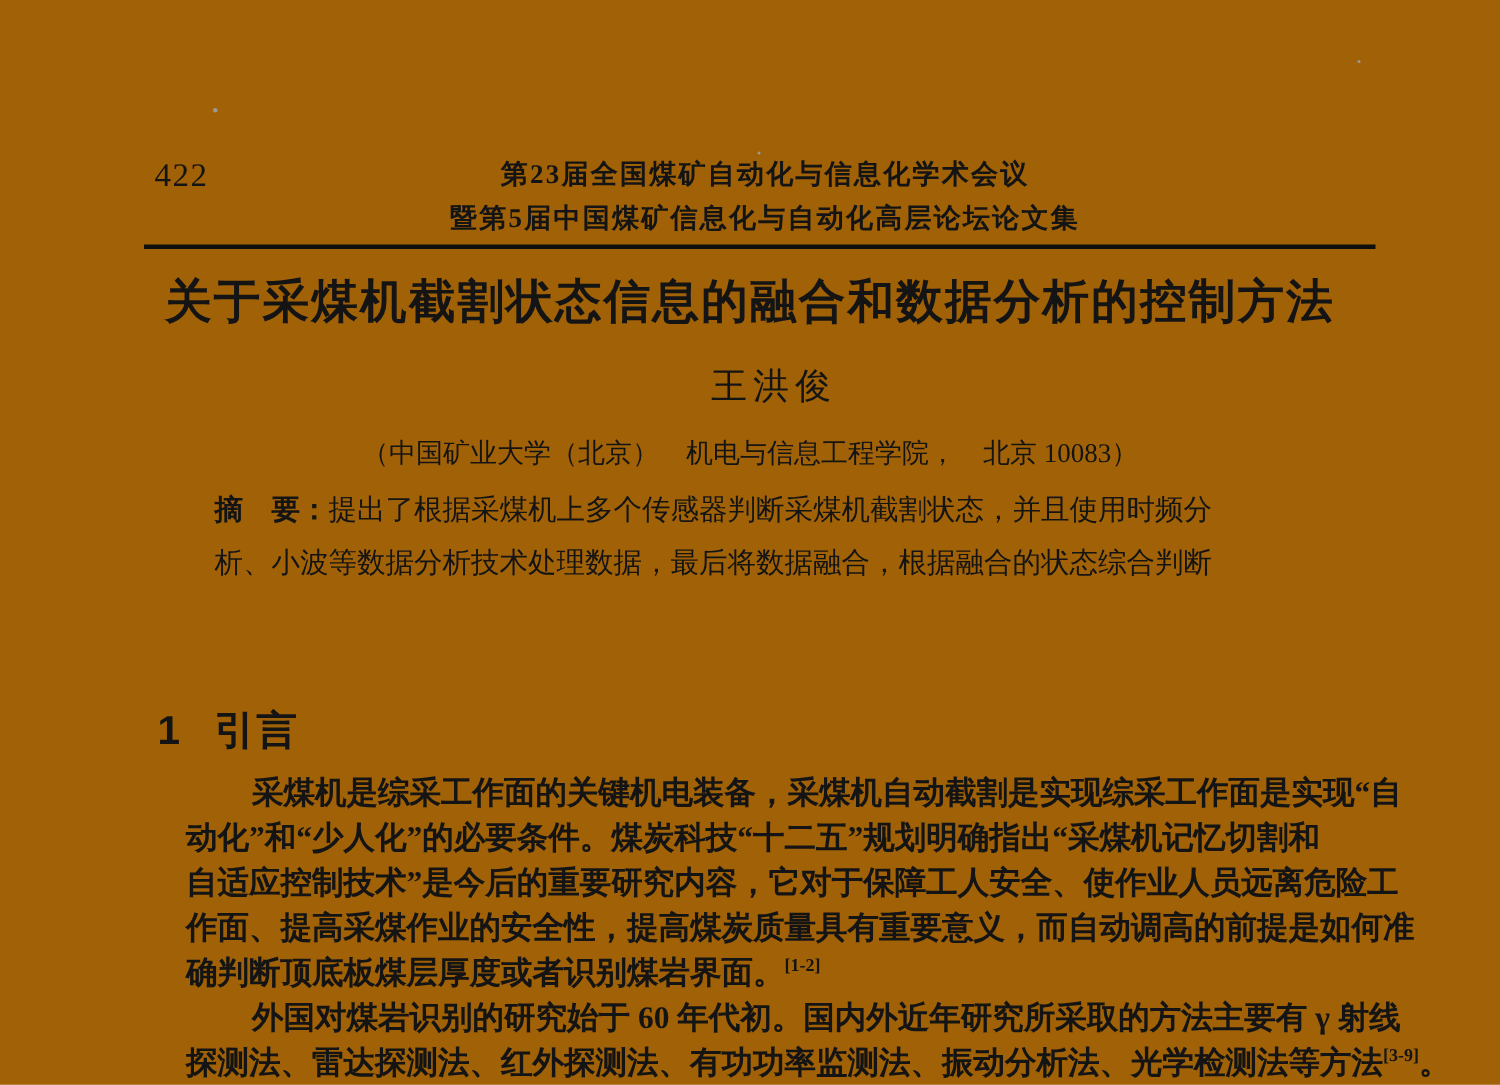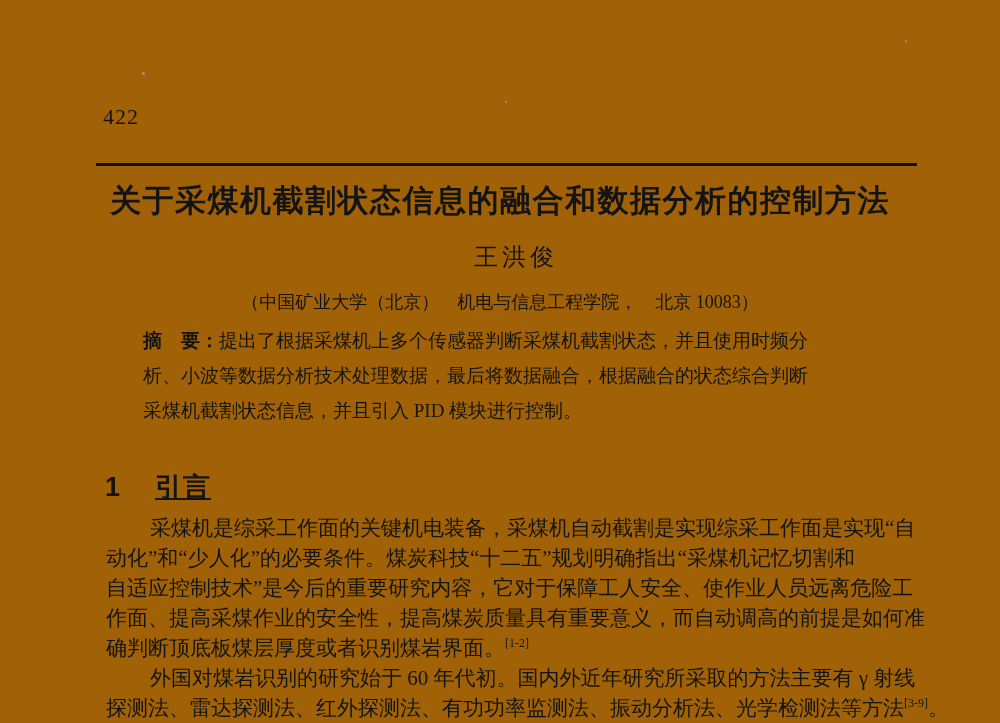--- a/index.html
+++ b/index.html
@@ -35,56 +35,59 @@
   .b-label{
     font-family:"Liberation Sans","DejaVu Sans",sans-serif;
     font-weight:bold;
   }
   
   .section-heading{
     left:105px;top:469px;
     font-family:"Liberation Sans","DejaVu Sans",sans-serif;
     font-weight:bold;font-size:27px;letter-spacing:1px;
   }
-  .section-title{margin-left:34px;text-decoration:underline;}
+  .section-title{margin-left:22px;}
   
-  .body-text{left:106px;top:513px;width:824px;font-size:21px;line-height:30px;}
+  .body-text{left:124px;top:513px;width:824px;font-size:21px;line-height:30px;font-weight:bold;}
   .line{white-space:nowrap;height:30px;}
   .indent{text-indent:44px;}
   sup{font-size:12px;line-height:0;vertical-align:super;letter-spacing:0;}
   
   .speck{position:absolute;background:#9a9a94;border-radius:50%;}
   .s1{left:142px;top:72px;width:3px;height:3px;}
   .s2{left:905px;top:40px;width:2px;height:2px;}
   .s3{left:505px;top:101px;width:2px;height:2px;}
 </style>
 </head>
 <body>
 
 <div class="page">
 
   <div class="speck s1"></div>
   <div class="speck s2"></div>
   <div class="speck s3"></div>
 
   <div class="abs page-number">422</div>
 
+  <div class="abs header-block">
+    <div>第23届全国煤矿自动化与信息化学术会议</div>
+    <div>暨第5届中国煤矿信息化与自动化高层论坛论文集</div>
+  </div>
 
   <div class="abs header-rule"></div>
 
   <div class="abs paper-title">关于采煤机截割状态信息的融合和数据分析的控制方法</div>
 
   <div class="abs author">王洪俊</div>
 
   <div class="abs affiliation">（中国矿业大学（北京）　机电与信息工程学院，　北京 10083）</div>
 
   <div class="abs abstract-block">
     <div class="abstract-line"><span class="b-label">摘　要：</span><span>提出了根据采煤机上多个传感器判断采煤机截割状态，并且使用时频分</span></div>
     <div class="abstract-line">析、小波等数据分析技术处理数据，最后将数据融合，根据融合的状态综合判断</div>
-    <div class="abstract-line">采煤机截割状态信息，并且引入 PID 模块进行控制。</div>
   </div>
 
   <div class="abs section-heading">
     <span>1</span><span class="section-title">引言</span>
   </div>
 
   <div class="abs body-text">
     <div class="line indent">采煤机是综采工作面的关键机电装备，采煤机自动截割是实现综采工作面是实现“自</div>
     <div class="line">动化”和“少人化”的必要条件。煤炭科技“十二五”规划明确指出“采煤机记忆切割和</div>
     <div class="line">自适应控制技术”是今后的重要研究内容，它对于保障工人安全、使作业人员远离危险工</div>

